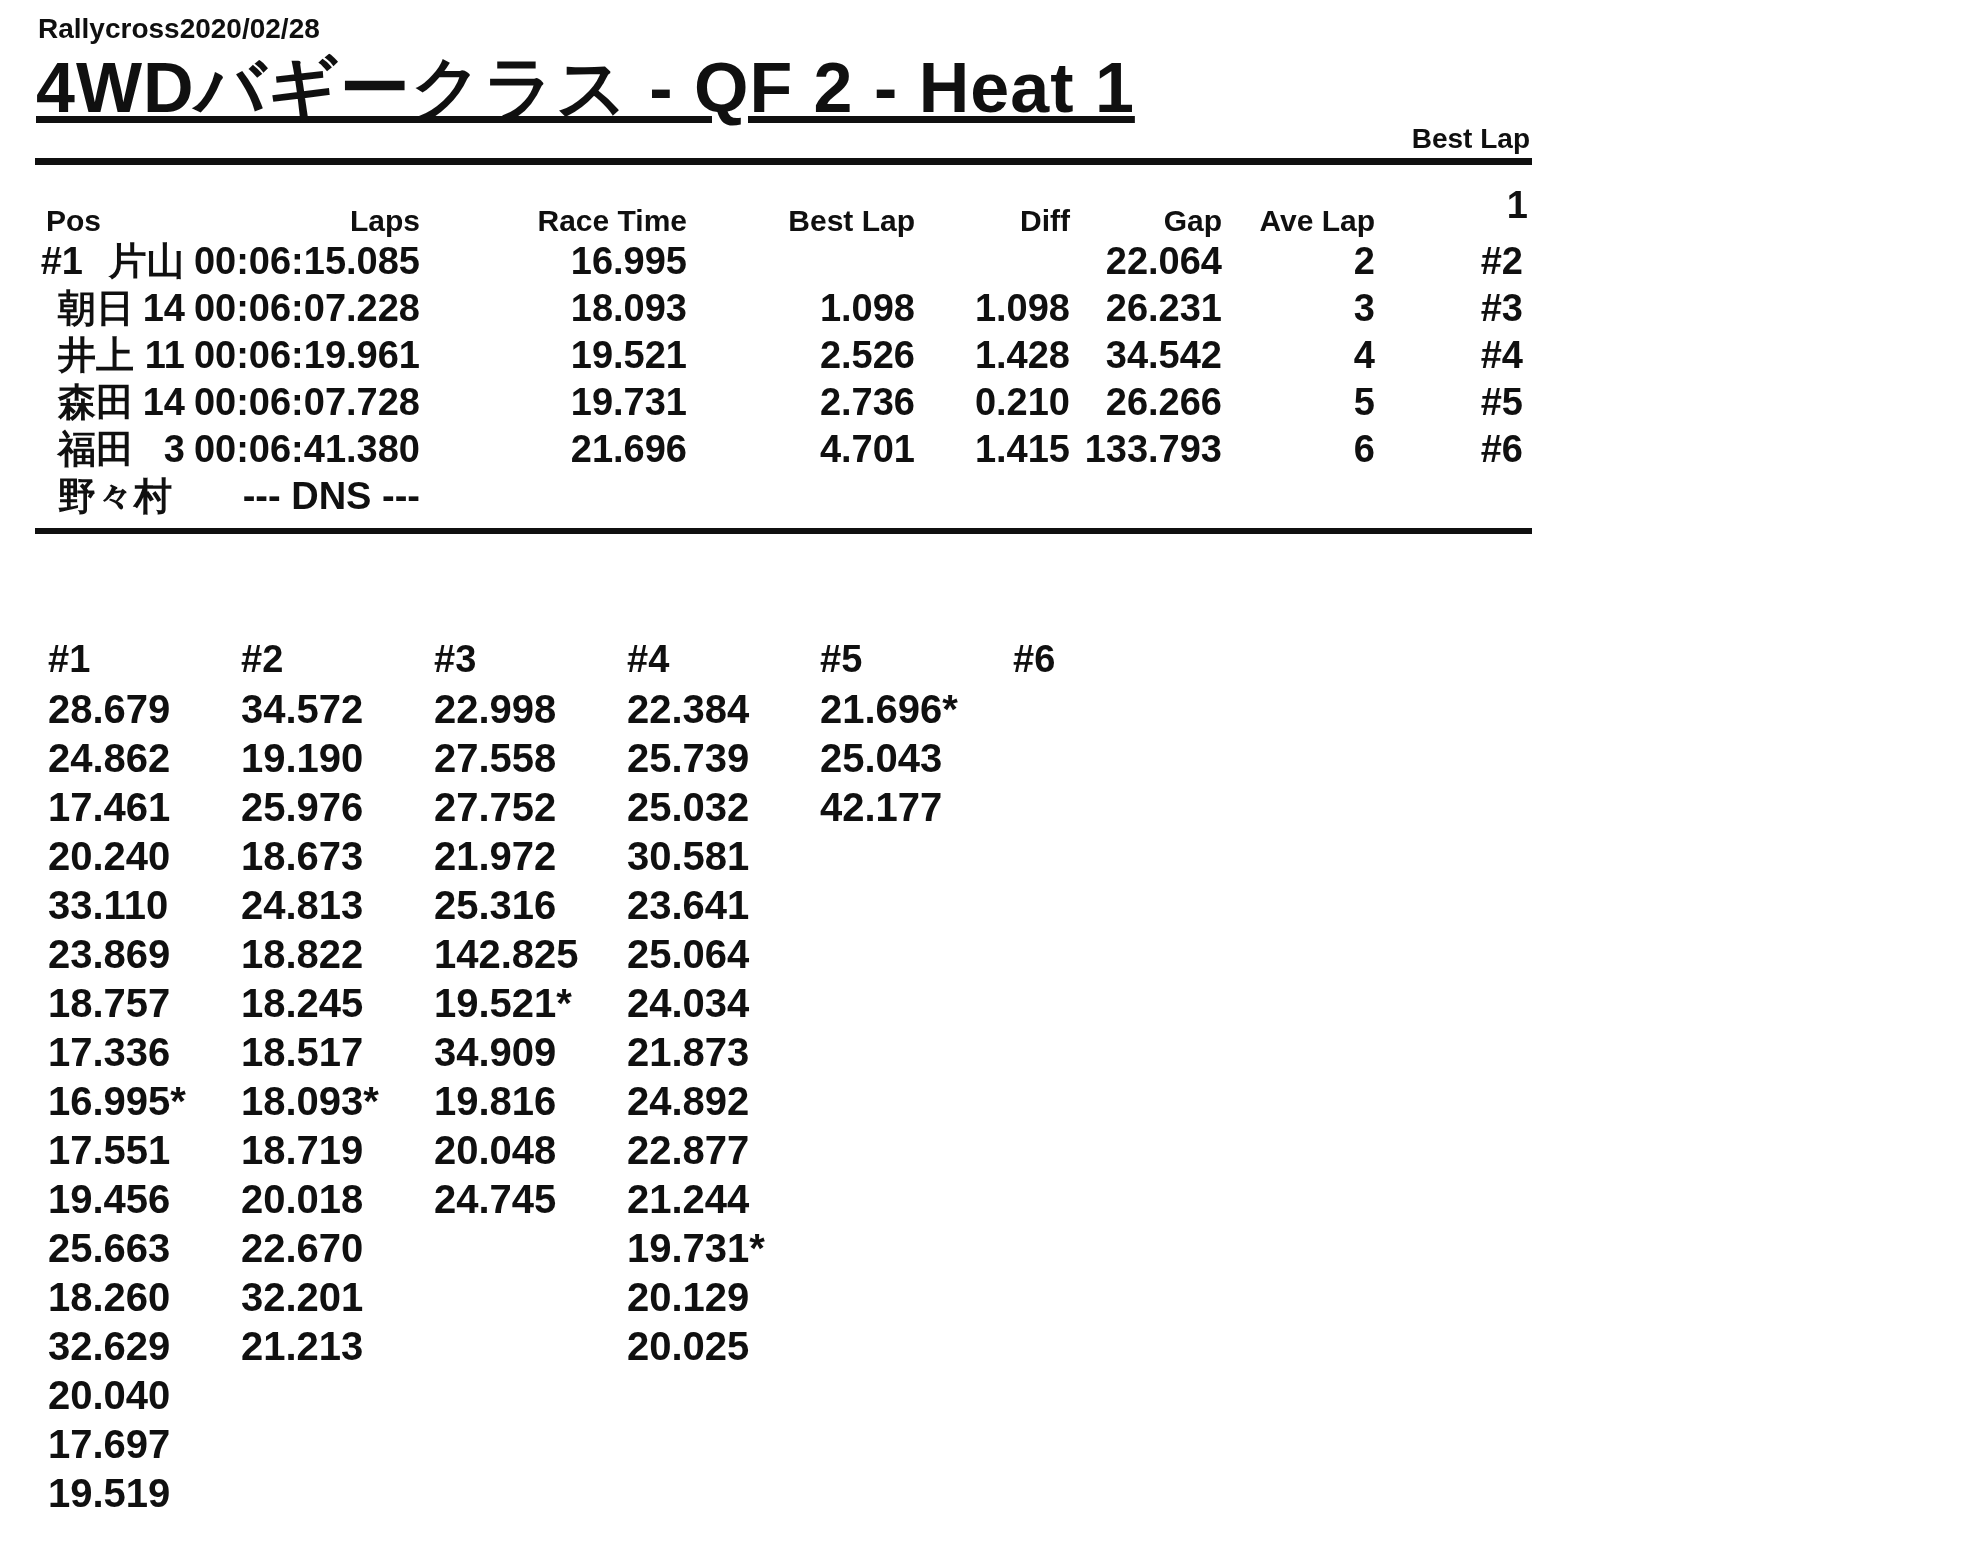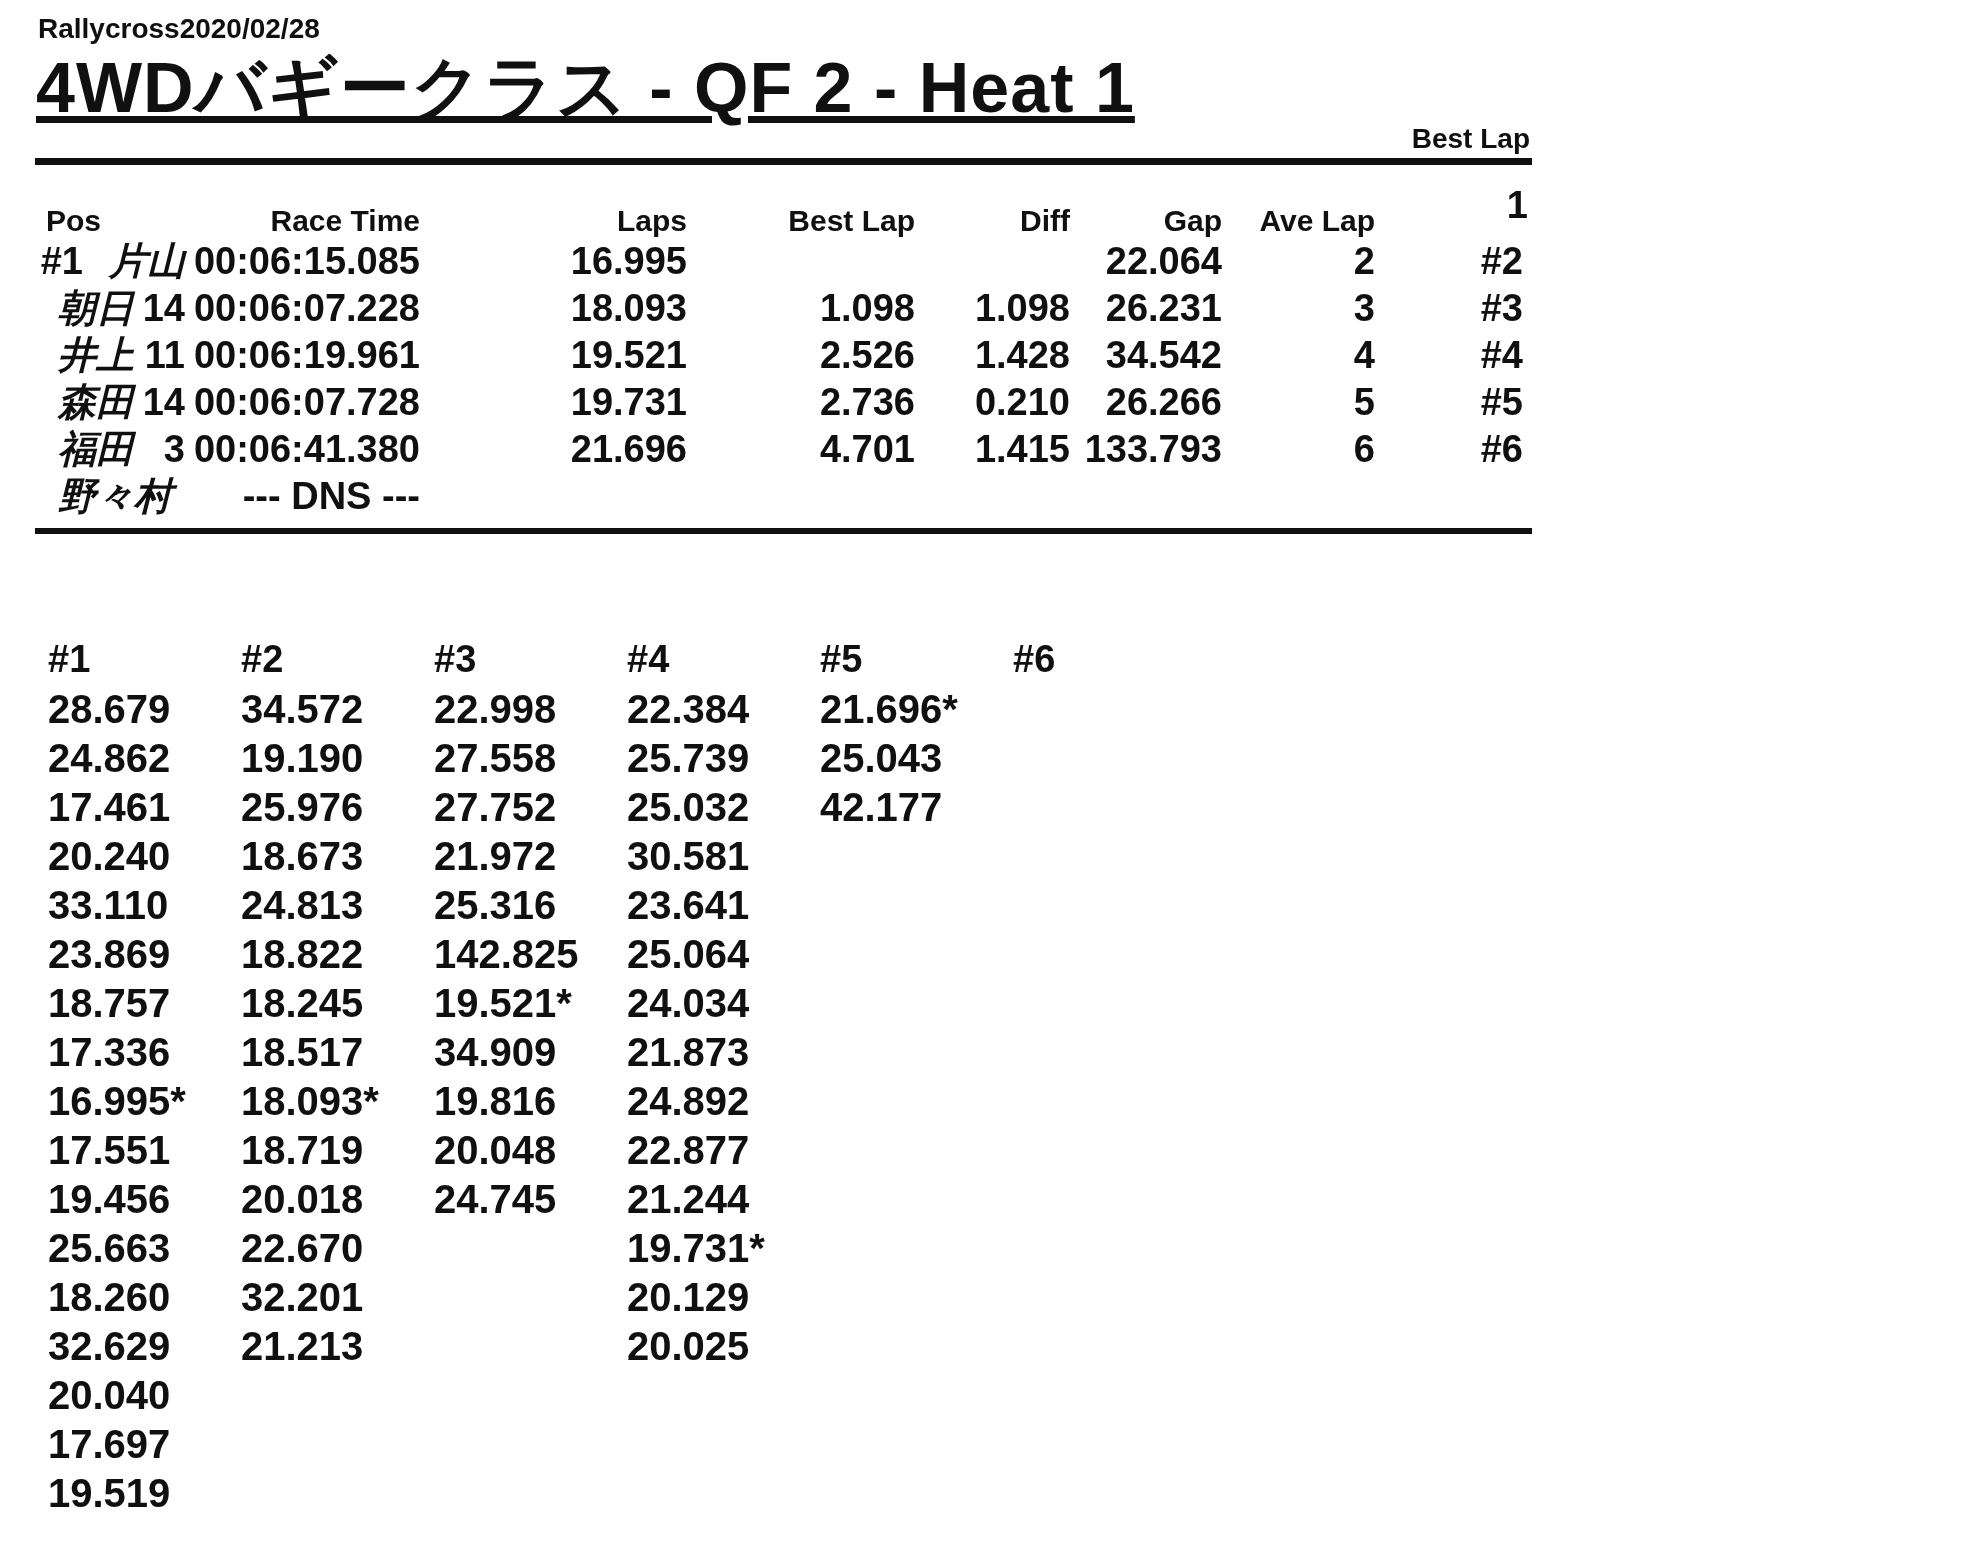--- a/index.html
+++ b/index.html
@@ -38,21 +38,21 @@
     font-size:38px;
   }
   #results .cell{white-space:nowrap;}
   #results .hdr{
     font-size:30px;height:56px;
     display:flex;align-items:flex-end;justify-content:flex-end;
   }
   #results .val{height:47px;line-height:47px;text-align:right;}
   #results .hdr.c1{justify-content:flex-start;padding-left:8px;}
   #results .hdr.c3{justify-content:flex-start;padding-left:20px;}
-  #results .val.c3{text-align:right;padding-left:20px;font-style:italic;}
+  #results .val.c3{text-align:center;padding-left:20px;}
   #results .val.c2{padding-right:5px;}
 
   
   #lapchart{
     position:absolute;left:48px;top:633px;width:1400px;height:900px;
   }
   .lapcol{position:absolute;top:0;width:193px;}
   .lapcol .lhdr{height:52px;line-height:52px;font-size:38px;}
   .lapcol .lval{height:49px;line-height:49px;font-size:40px;white-space:nowrap;}
 </style>
@@ -61,22 +61,22 @@
 
 <div class="date">Rallycross2020/02/28</div>
 <div class="title">4WDバギークラス - QF 2 - Heat 1</div>
 <div class="corner">Best Lap</div>
 <div class="rule" id="rule-top"></div>
 <div class="rule" id="rule-bottom"></div>
 
 <div id="results">
     <div class="cell hdr c1">Pos</div>
     <div class="cell hdr c2"></div>
+    <div class="cell hdr c4">Laps</div>
     <div class="cell hdr c5">Race Time</div>
-    <div class="cell hdr c4">Laps</div>
     <div class="cell hdr c6">Best Lap</div>
     <div class="cell hdr c7">Diff</div>
     <div class="cell hdr c8">Gap</div>
     <div class="cell hdr c9">Ave Lap</div>
     <div class="cell val c1">1</div>
     <div class="cell val c2">#1</div>
     <div class="cell val c3">片山</div>
     <div class="cell val c5">00:06:15.085</div>
     <div class="cell val c6">16.995</div>
     <div class="cell val c7"></div>

